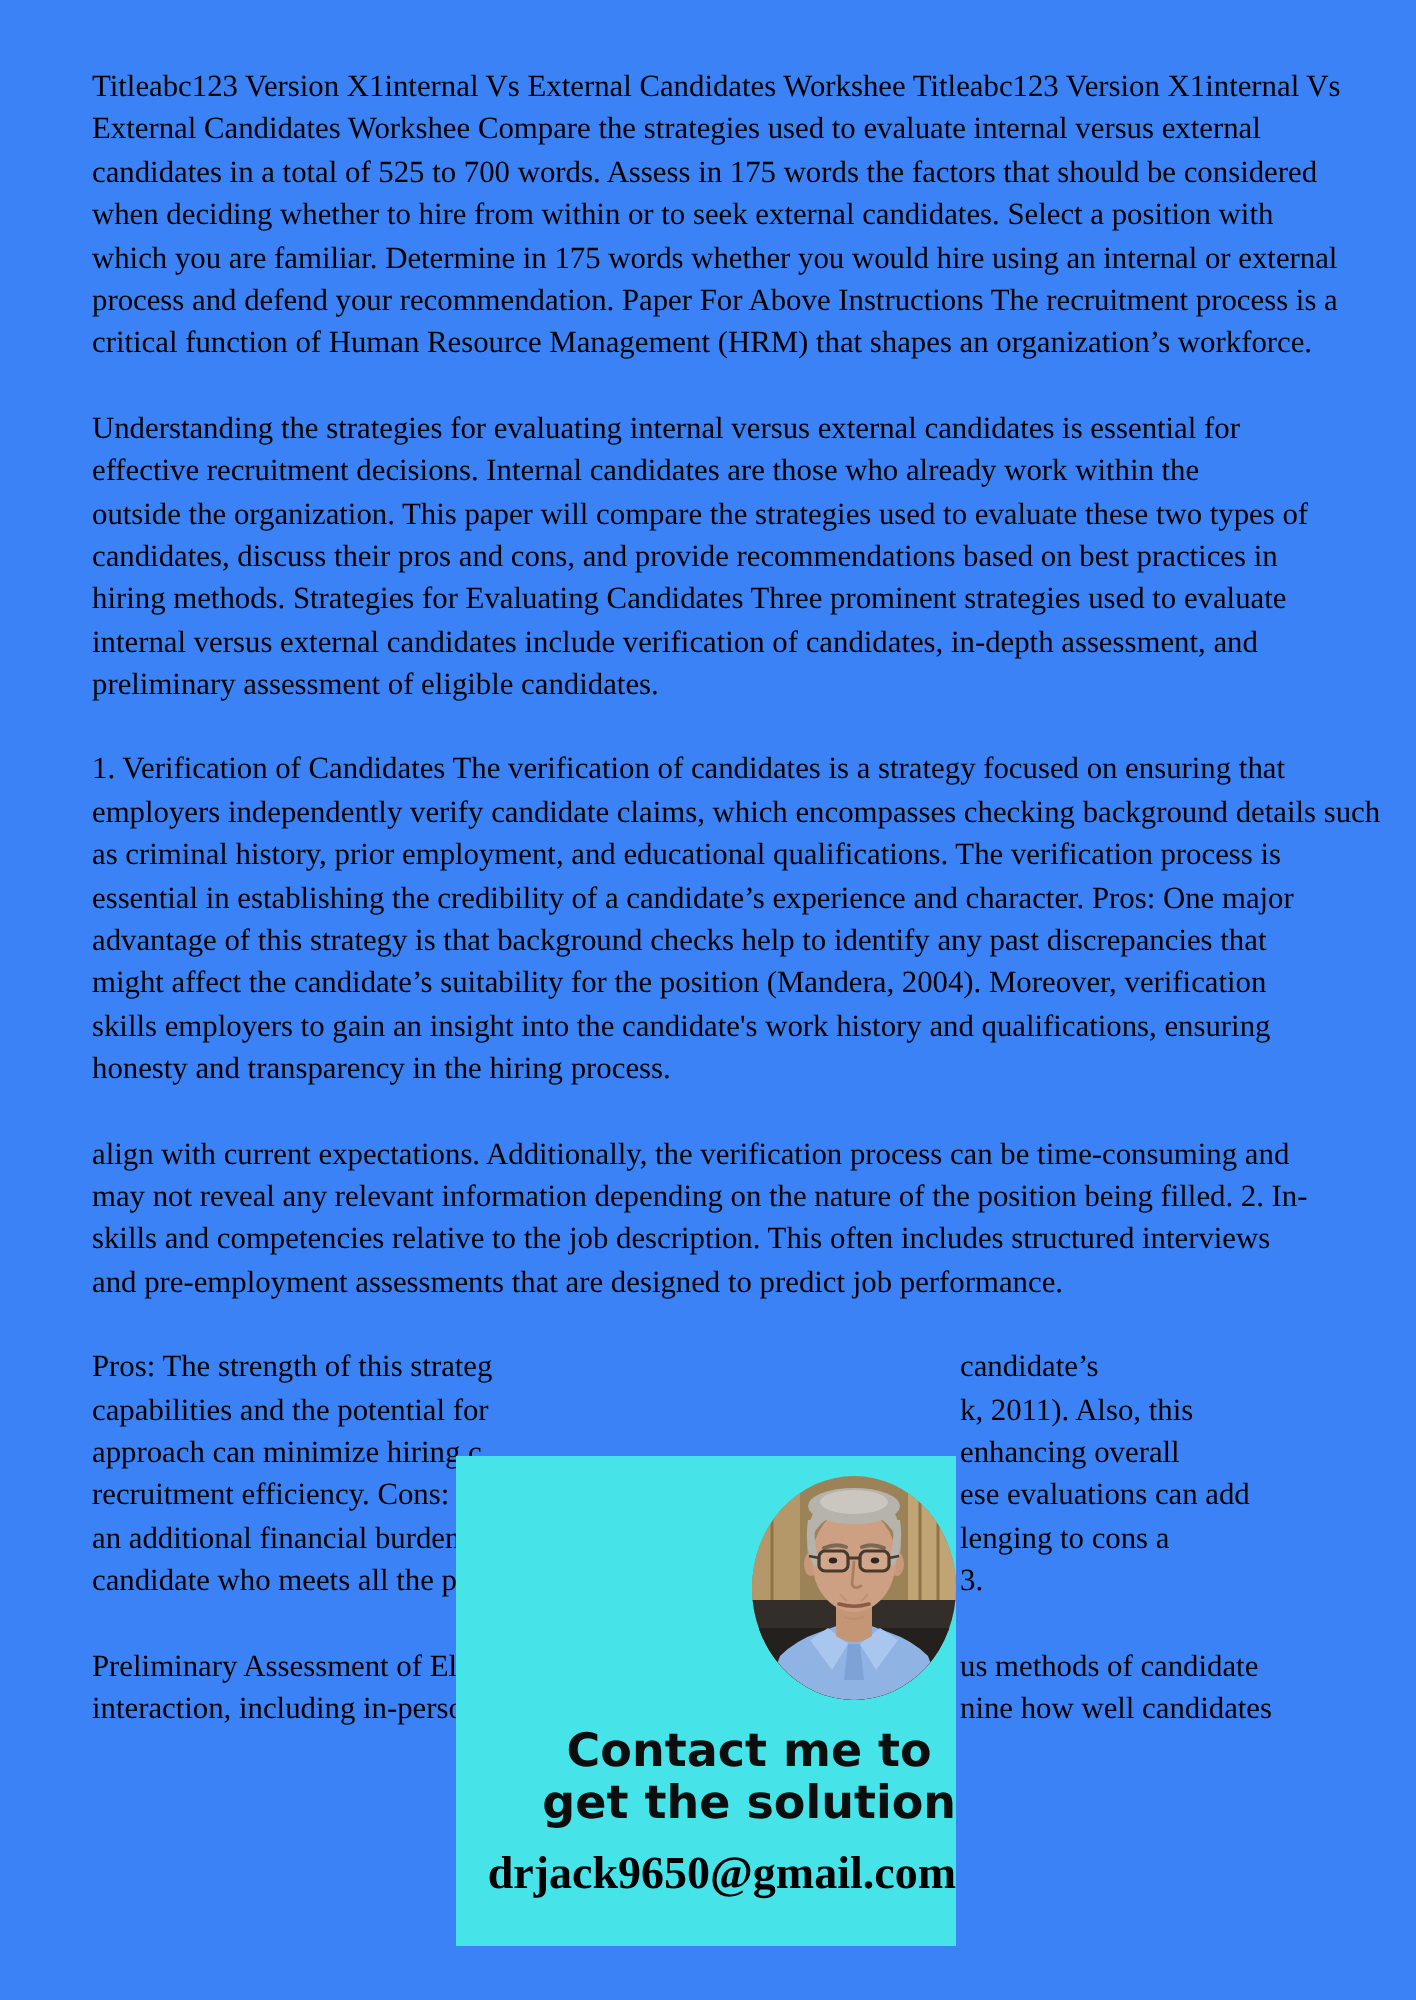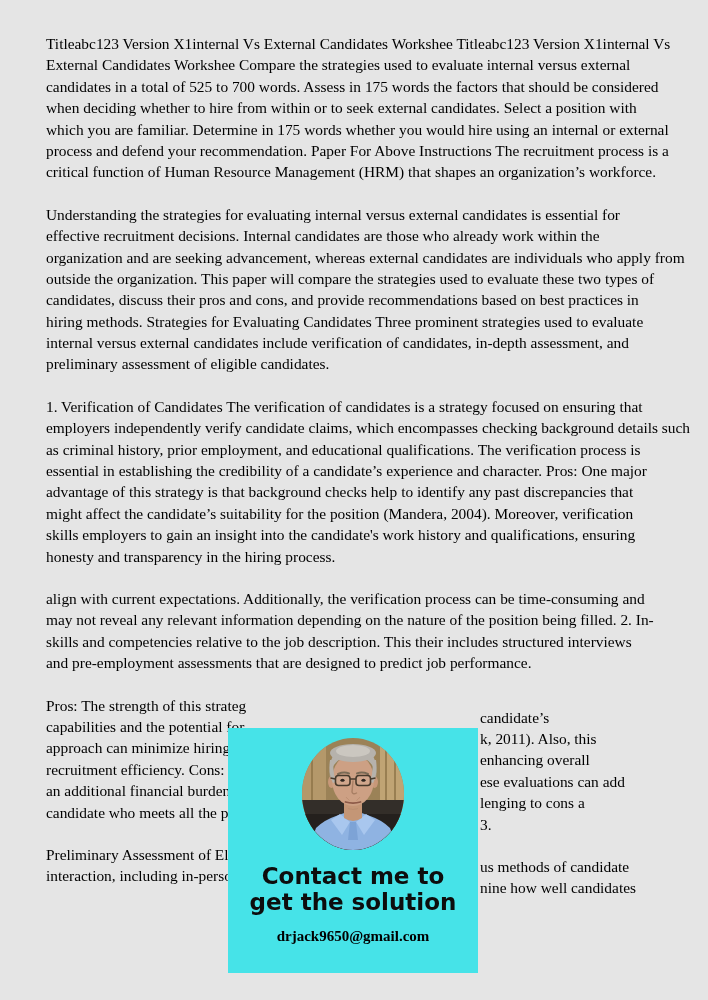--- a/index.html
+++ b/index.html
@@ -10,80 +10,79 @@
     background:#ffffff;
     overflow:hidden;
     font-family:"Liberation Serif", serif;
   }
   .doc {
     position:absolute; left:46px; top:33px; width:620px;
     font-size:15.4px; line-height:21.4px; color:#000;
   }
   .para { margin:0 0 21px 0; }
   .line { white-space:nowrap; position:relative; height:21.4px; }
-  .right-frag { position:absolute; left:434px; top:12px; }
+  .right-frag { position:absolute; left:434px; top:0; }
   .overlay {
     position:absolute; left:228px; top:728px; width:250px; height:245px;
-    display:flex; flex-direction:column; align-items:center;
+    display:flex; flex-direction:column; align-items:flex-end;
     padding-top:10px; box-sizing:border-box;
     z-index:5;
   }
   .photo { width:102px; height:112px; flex:0 0 auto; }
   .contact-heading {
     margin-top:13px;
     font-family:"DejaVu Sans", sans-serif;
     font-weight:700; font-size:23px; line-height:26px;
     color:#0d0d0d; text-align:center;
   }
   .contact-email {
     margin-top:9px;
     font-family:"Liberation Serif", serif;
-    font-weight:700; font-size:15px; line-height:25px;
+    font-weight:700; font-size:23px; line-height:25px;
     color:#000; text-align:center;
   }
 </style>
 </head>
 <body>
 
-<div class="page" style="background: #e5e5e5;">
+<div class="page" style="background: #3b82f6;">
 
   <div class="doc">
       <div class="para">
         <div class="line">Titleabc123 Version X1internal Vs External Candidates Workshee Titleabc123 Version X1internal Vs</div>
         <div class="line">External Candidates Workshee Compare the strategies used to evaluate internal versus external</div>
         <div class="line">candidates in a total of 525 to 700 words. Assess in 175 words the factors that should be considered</div>
         <div class="line">when deciding whether to hire from within or to seek external candidates. Select a position with</div>
         <div class="line">which you are familiar. Determine in 175 words whether you would hire using an internal or external</div>
         <div class="line">process and defend your recommendation. Paper For Above Instructions The recruitment process is a</div>
         <div class="line">critical function of Human Resource Management (HRM) that shapes an organization’s workforce.</div>
       </div>
       <div class="para">
         <div class="line">Understanding the strategies for evaluating internal versus external candidates is essential for</div>
         <div class="line">effective recruitment decisions. Internal candidates are those who already work within the</div>
-        <div class="line">organization and are seeking advancement, whereas external candidates are individuals who apply from</div>
         <div class="line">outside the organization. This paper will compare the strategies used to evaluate these two types of</div>
         <div class="line">candidates, discuss their pros and cons, and provide recommendations based on best practices in</div>
         <div class="line">hiring methods. Strategies for Evaluating Candidates Three prominent strategies used to evaluate</div>
         <div class="line">internal versus external candidates include verification of candidates, in-depth assessment, and</div>
         <div class="line">preliminary assessment of eligible candidates.</div>
       </div>
       <div class="para">
         <div class="line">1. Verification of Candidates The verification of candidates is a strategy focused on ensuring that</div>
         <div class="line">employers independently verify candidate claims, which encompasses checking background details such</div>
         <div class="line">as criminal history, prior employment, and educational qualifications. The verification process is</div>
         <div class="line">essential in establishing the credibility of a candidate’s experience and character. Pros: One major</div>
         <div class="line">advantage of this strategy is that background checks help to identify any past discrepancies that</div>
         <div class="line">might affect the candidate’s suitability for the position (Mandera, 2004). Moreover, verification</div>
         <div class="line">skills employers to gain an insight into the candidate's work history and qualifications, ensuring</div>
         <div class="line">honesty and transparency in the hiring process.</div>
       </div>
       <div class="para">
         <div class="line">align with current expectations. Additionally, the verification process can be time-consuming and</div>
         <div class="line">may not reveal any relevant information depending on the nature of the position being filled. 2. In-</div>
-        <div class="line">skills and competencies relative to the job description. This their includes structured interviews</div>
+        <div class="line">skills and competencies relative to the job description. This often includes structured interviews</div>
         <div class="line">and pre-employment assessments that are designed to predict job performance.</div>
       </div>
       <div class="para">
         <div class="line"><span>Pros: The strength of this strateg</span><span class="right-frag">candidate’s</span></div>
         <div class="line"><span>capabilities and the potential for</span><span class="right-frag">k, 2011). Also, this</span></div>
         <div class="line"><span>approach can minimize hiring c</span><span class="right-frag">enhancing overall</span></div>
         <div class="line"><span>recruitment efficiency. Cons: C</span><span class="right-frag">ese evaluations can add</span></div>
         <div class="line"><span>an additional financial burden to</span><span class="right-frag">lenging to cons a</span></div>
         <div class="line"><span>candidate who meets all the pre-</span><span class="right-frag">3.</span></div>
       </div>

